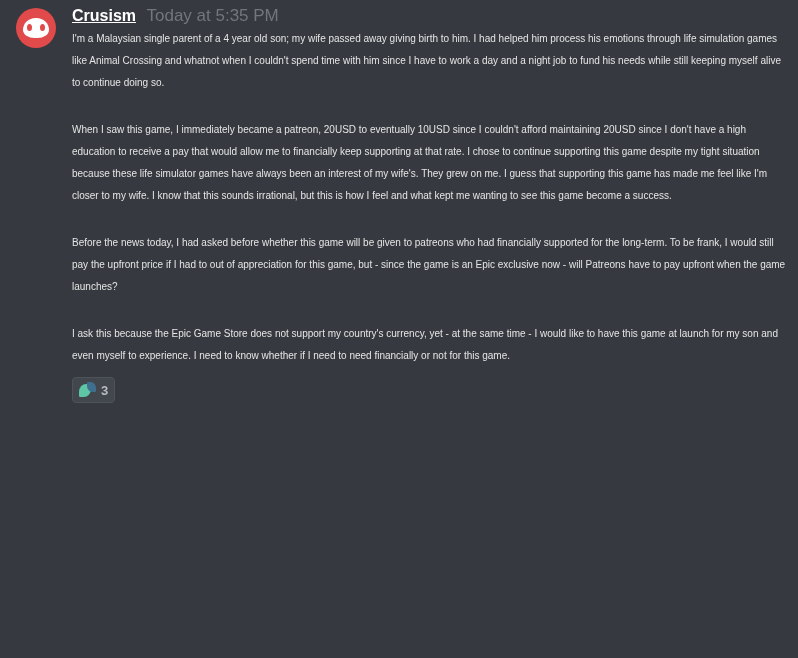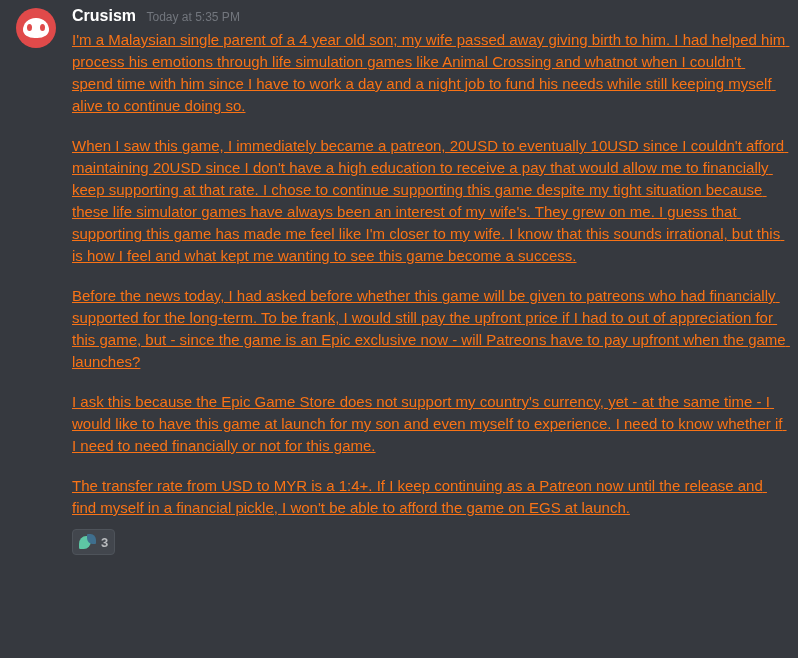--- a/index.html
+++ b/index.html
@@ -66,36 +66,36 @@
   .msg-head {
     line-height: 20px;
     margin-bottom: 2px;
     white-space: nowrap;
   }
   .author {
     font-size: 16px;
     font-weight: bold;
     color: #ffffff;
     margin-right: 6px;
+    text-decoration: underline;
   }
   .timestamp {
-    font-size: 12px;
+    font-size: 17px;
     color: #72767d;
   }
   .para {
-    font-size: 15px;
+    font-size: 10px;
     line-height: 22px;
-    color: #f97316;
+    color: #e5e5e5;
     margin: 0;
     white-space: pre-wrap;
     word-wrap: break-word;
-    text-decoration: underline;
   }
   .para + .para {
-    margin-top: 18px;
+    margin-top: 25px;
   }
   .reactions {
     margin-top: 10px;
     display: flex;
   }
   .reaction {
     display: inline-flex;
     align-items: center;
     background: #42464d;
     border: 1px solid #4e535a;
@@ -148,21 +148,20 @@
     </div>
     <div class="body-col">
       <div class="msg-head">
         <span class="author">Crusism</span>
         <span class="timestamp">Today at 5:35 PM</span>
       </div>
       <p class="para">I'm a Malaysian single parent of a 4 year old son; my wife passed away giving birth to him. I had helped him process his emotions through life simulation games like Animal Crossing and whatnot when I couldn't spend time with him since I have to work a day and a night job to fund his needs while still keeping myself alive to continue doing so.</p>
       <p class="para">When I saw this game, I immediately became a patreon, 20USD to eventually 10USD since I couldn't afford maintaining 20USD since I don't have a high education to receive a pay that would allow me to financially keep supporting at that rate. I chose to continue supporting this game despite my tight situation because these life simulator games have always been an interest of my wife's. They grew on me. I guess that supporting this game has made me feel like I'm closer to my wife. I know that this sounds irrational, but this is how I feel and what kept me wanting to see this game become a success.</p>
       <p class="para">Before the news today, I had asked before whether this game will be given to patreons who had financially supported for the long-term. To be frank, I would still pay the upfront price if I had to out of appreciation for this game, but - since the game is an Epic exclusive now - will Patreons have to pay upfront when the game launches?</p>
       <p class="para">I ask this because the Epic Game Store does not support my country's currency, yet - at the same time - I would like to have this game at launch for my son and even myself to experience. I need to know whether if I need to need financially or not for this game.</p>
-      <p class="para">The transfer rate from USD to MYR is a 1:4+. If I keep continuing as a Patreon now until the release and find myself in a financial pickle, I won't be able to afford the game on EGS at launch.</p>
       <div class="reactions">
         <div class="reaction">
           <span class="emoji">
             <span class="leaf"></span>
             <span class="leaf2"></span>
           </span>
           <span class="count">3</span>
         </div>
       </div>
 

